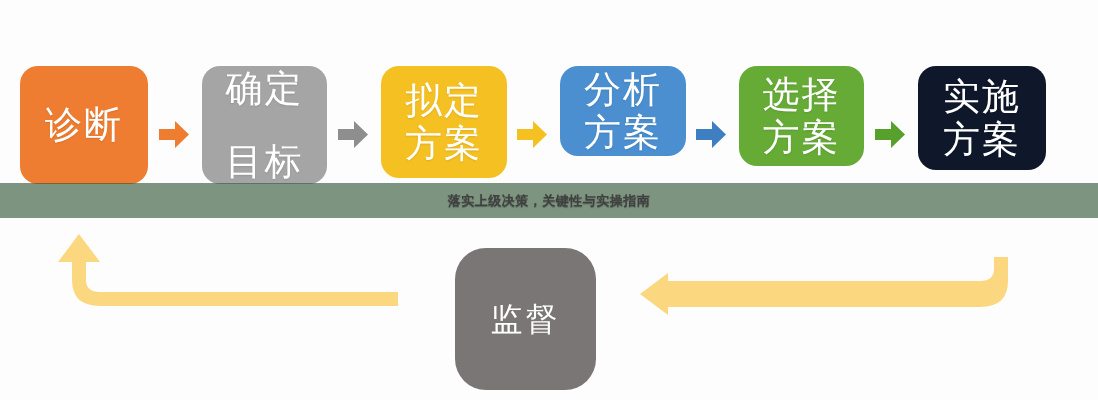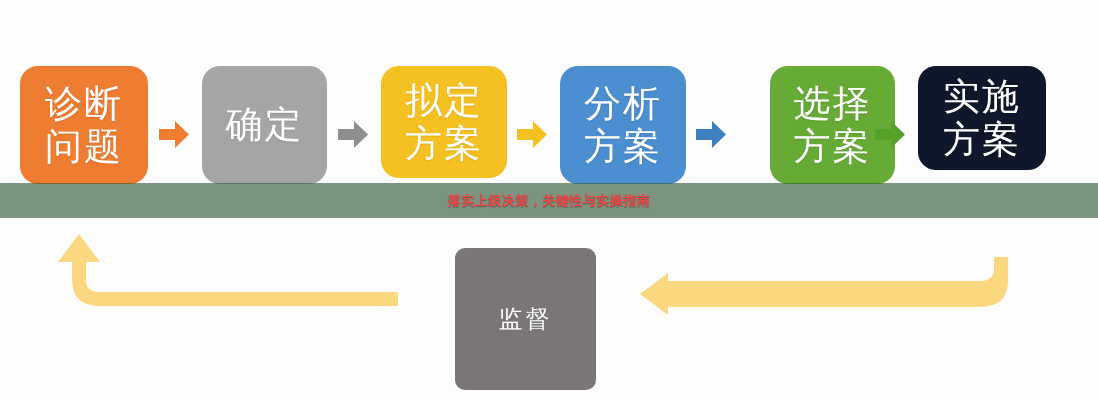--- a/index.html
+++ b/index.html
@@ -49,27 +49,27 @@
 
   
   .loop-arrow {
     position: absolute;
   }
   .loop-arrow svg { display: block; }
 
   
   #monitor-box {
     position: absolute;
-    border-radius: 10px;
+    border-radius: 31px;
     display: flex;
     flex-direction: row;
     align-items: center;
     justify-content: center;
     color: #ffffff;
-    font-size: 24px;
+    font-size: 32px;
     line-height: 1.28;
     letter-spacing: 3px;
   }
 
   
   #caption-banner {
     position: absolute;
     left: 0;
     top: 183px;
     width: 1098px;
@@ -88,38 +88,38 @@
     text-shadow: 0 1px 1px rgba(0,0,0,0.35);
   }
 </style>
 </head>
 <body>
 
 <div id="canvas" style="width: 1098px; height: 400px; background: rgb(253, 253, 253);">
 
   <div class="flow-box" id="box-1" style="left: 20px; top: 66px; width: 128px; height: 118px; background: rgb(238, 125, 49);">
     <span class="line">诊断</span>
-    <span class="line">问题</span>
   </div>
 
   <div class="flow-box" id="box-2" style="left: 202px; top: 66px; width: 125px; height: 118px; background: rgb(165, 165, 165); gap: 30px;">
     <span class="line">确定</span>
+    <span class="line">目标</span>
   </div>
 
   <div class="flow-box" id="box-3" style="left: 381px; top: 66px; width: 126px; height: 112px; background: rgb(245, 192, 34);">
     <span class="line">拟定</span>
     <span class="line">方案</span>
   </div>
 
-  <div class="flow-box" id="box-4" style="left: 560px; top: 66px; width: 126px; height: 118px; background: rgb(75, 143, 208);">
+  <div class="flow-box" id="box-4" style="left: 560px; top: 66px; width: 126px; height: 90px; background: rgb(75, 143, 208);">
     <span class="line">分析</span>
     <span class="line">方案</span>
   </div>
 
-  <div class="flow-box" id="box-5" style="left: 770px; top: 66px; width: 125px; height: 118px; background: rgb(102, 171, 54);">
+  <div class="flow-box" id="box-5" style="left: 739px; top: 66px; width: 125px; height: 100px; background: rgb(102, 171, 54);">
     <span class="line">选择</span>
     <span class="line">方案</span>
   </div>
 
   <div class="flow-box" id="box-6" style="left: 918px; top: 66px; width: 128px; height: 104px; background: #0f172a;">
     <span class="line">实施</span>
     <span class="line">方案</span>
   </div>
 
   <div class="arrow-right" id="arrow-1" style="left: 158px; top: 119px;">
@@ -158,16 +158,16 @@
     <svg width="372" height="62" viewBox="0 0 372 62">
       <path d="M356 2 L370 2 L370 26 Q370 52 342 52 L30 52 L30 60 L2 39 L30 18 L30 26 L342 26 Q356 26 356 14 Z" fill="#fbd87f"></path>
     </svg>
   </div>
 
   <div id="monitor-box" style="left: 455px; top: 248px; width: 141px; height: 142px; background: rgb(122, 118, 118);">
     <span class="line">监督</span>
   </div>
 
   <div id="caption-banner" style="background: rgba(46, 84, 52, 0.62);">
-    <span id="caption-text" style="color: #ef4444;">落实上级决策，关键性与实操指南</span>
+    <span id="caption-text" style="color: #404040;">落实上级决策，关键性与实操指南</span>
   </div>
 
 </div>
 
 </body></html>

